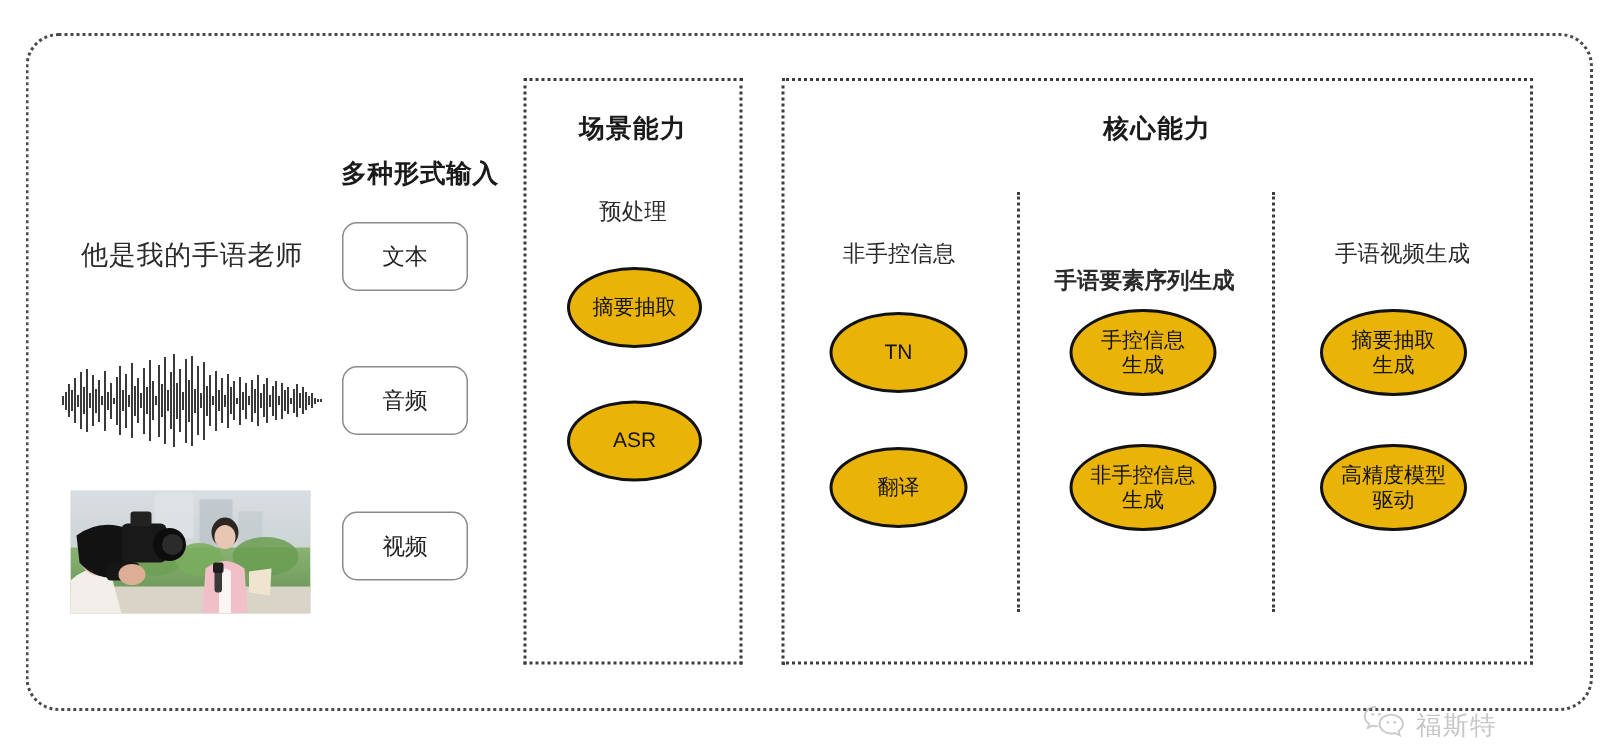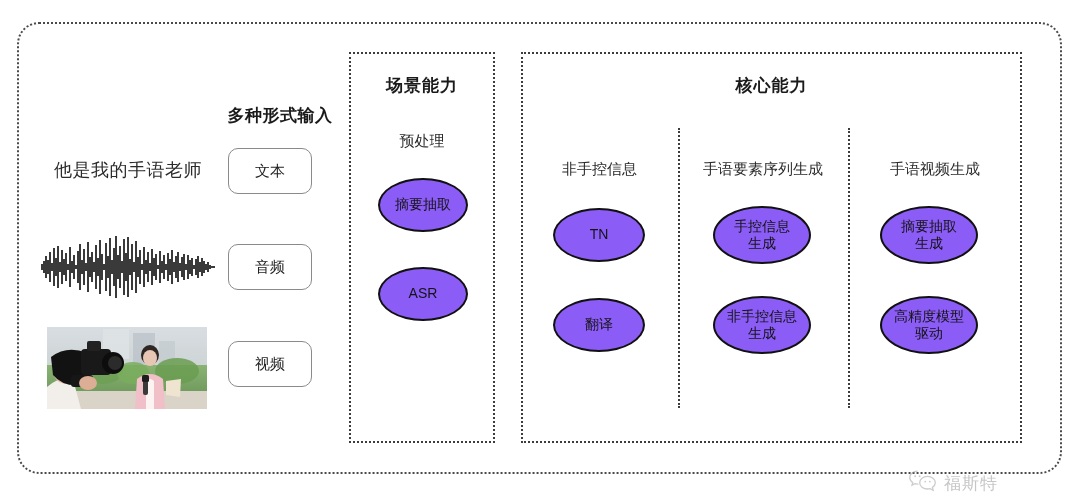--- a/index.html
+++ b/index.html
@@ -71,21 +71,21 @@
     font-size: 15px;
     color: #2a2a2a;
     white-space: nowrap;
   }
 
   
   .ellipse {
     position: absolute;
     border: 2.4px solid #111111;
     border-radius: 50%;
-    background: #8b5cf6;
+    background: #eab308;
     display: flex;
     align-items: center;
     justify-content: center;
     text-align: center;
     box-sizing: border-box;
     font-size: 14px;
     line-height: 1.25;
     color: #141414;
     white-space: pre-line;
   }
@@ -344,21 +344,21 @@
     <div class="panel-title">核心能力</div>
   </div>
 
   <div class="col-divider col-divider-1"></div>
   <div class="col-divider col-divider-2"></div>
 
   <div class="col-header" style="left:521px; top:160px; width:157px;">非手控信息</div>
   <div class="ellipse" style="left:553px; top:298px; width:92px; height:54px;">翻译</div>
   <div class="ellipse" style="left:553px; top:208px; width:92px; height:54px;">TN</div>
 
-  <div class="col-header" style="left:678px; top:160px; width:170px;">手语要素序列生成</div>
+  <div class="col-header" style="left:678px; top:178px; width:170px;font-weight:bold;">手语要素序列生成</div>
   <div class="ellipse" style="left:713px; top:206px; width:98px; height:58px;">手控信息
 生成</div>
   <div class="ellipse" style="left:713px; top:296px; width:98px; height:58px;">非手控信息
 生成</div>
 
   <div class="col-header" style="left:848px; top:160px; width:174px;">手语视频生成</div>
   <div class="ellipse" style="left:880px; top:206px; width:98px; height:58px;">摘要抽取
 生成</div>
   <div class="ellipse" style="left:880px; top:296px; width:98px; height:58px;">高精度模型
 驱动</div>

